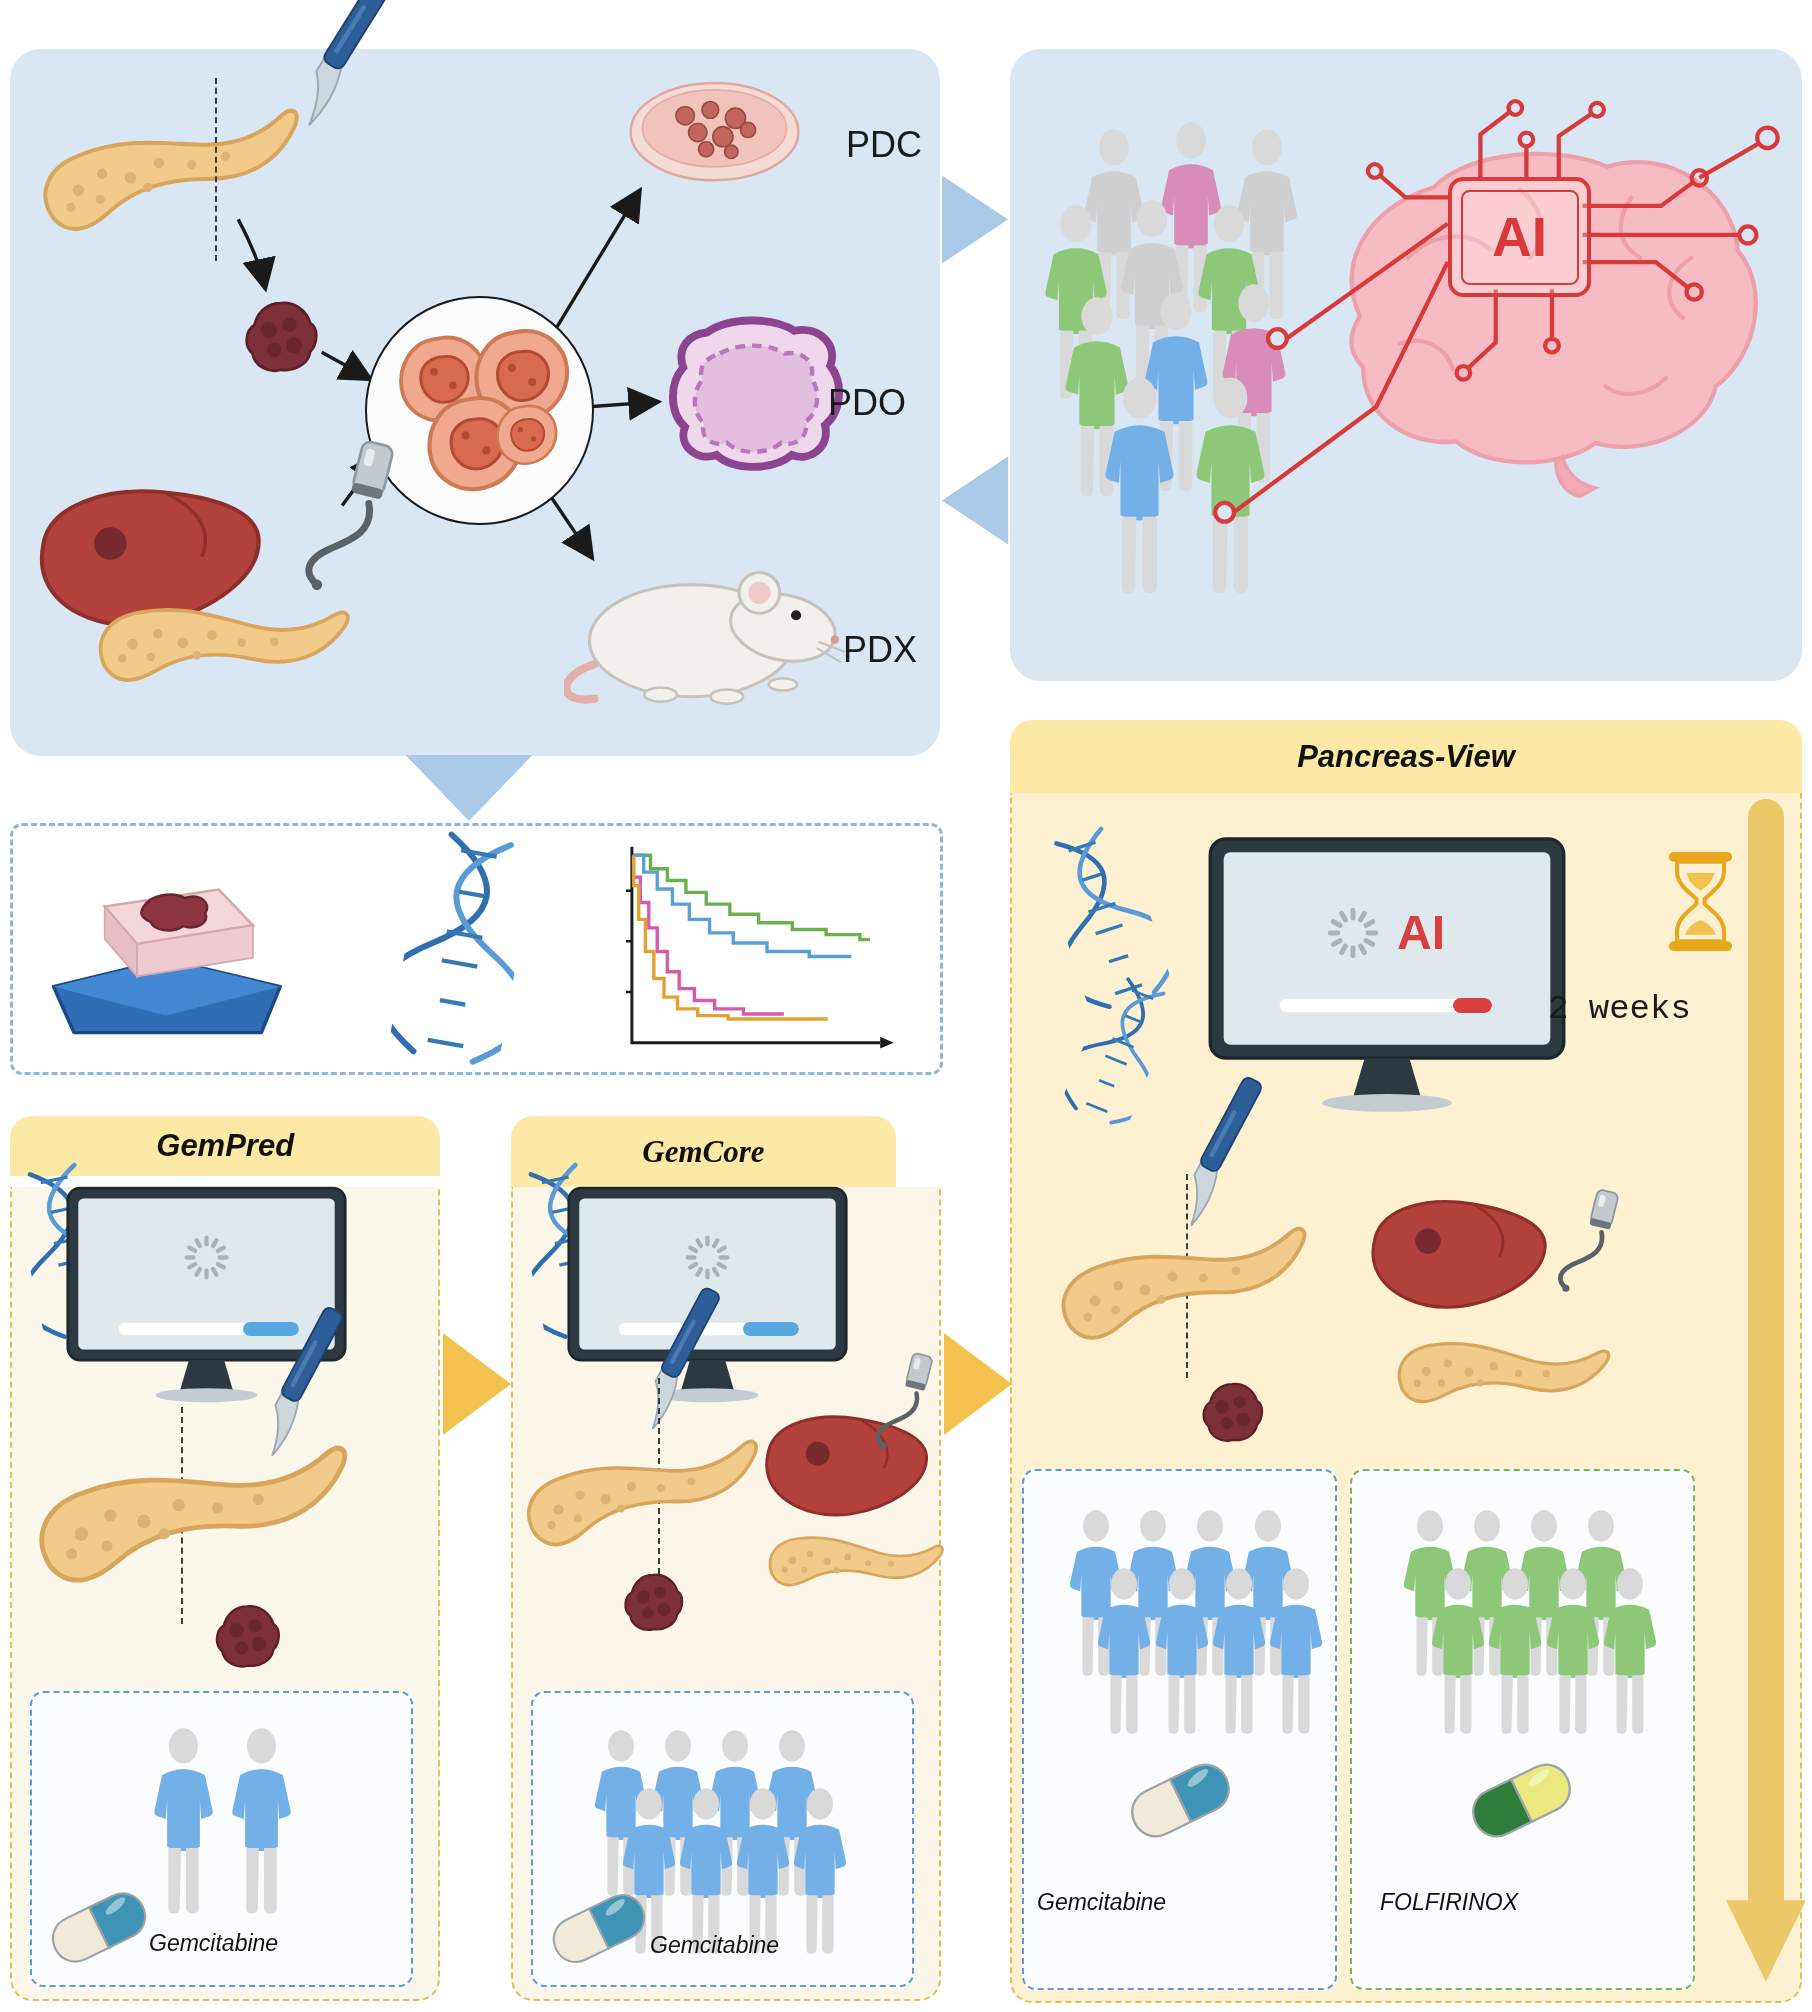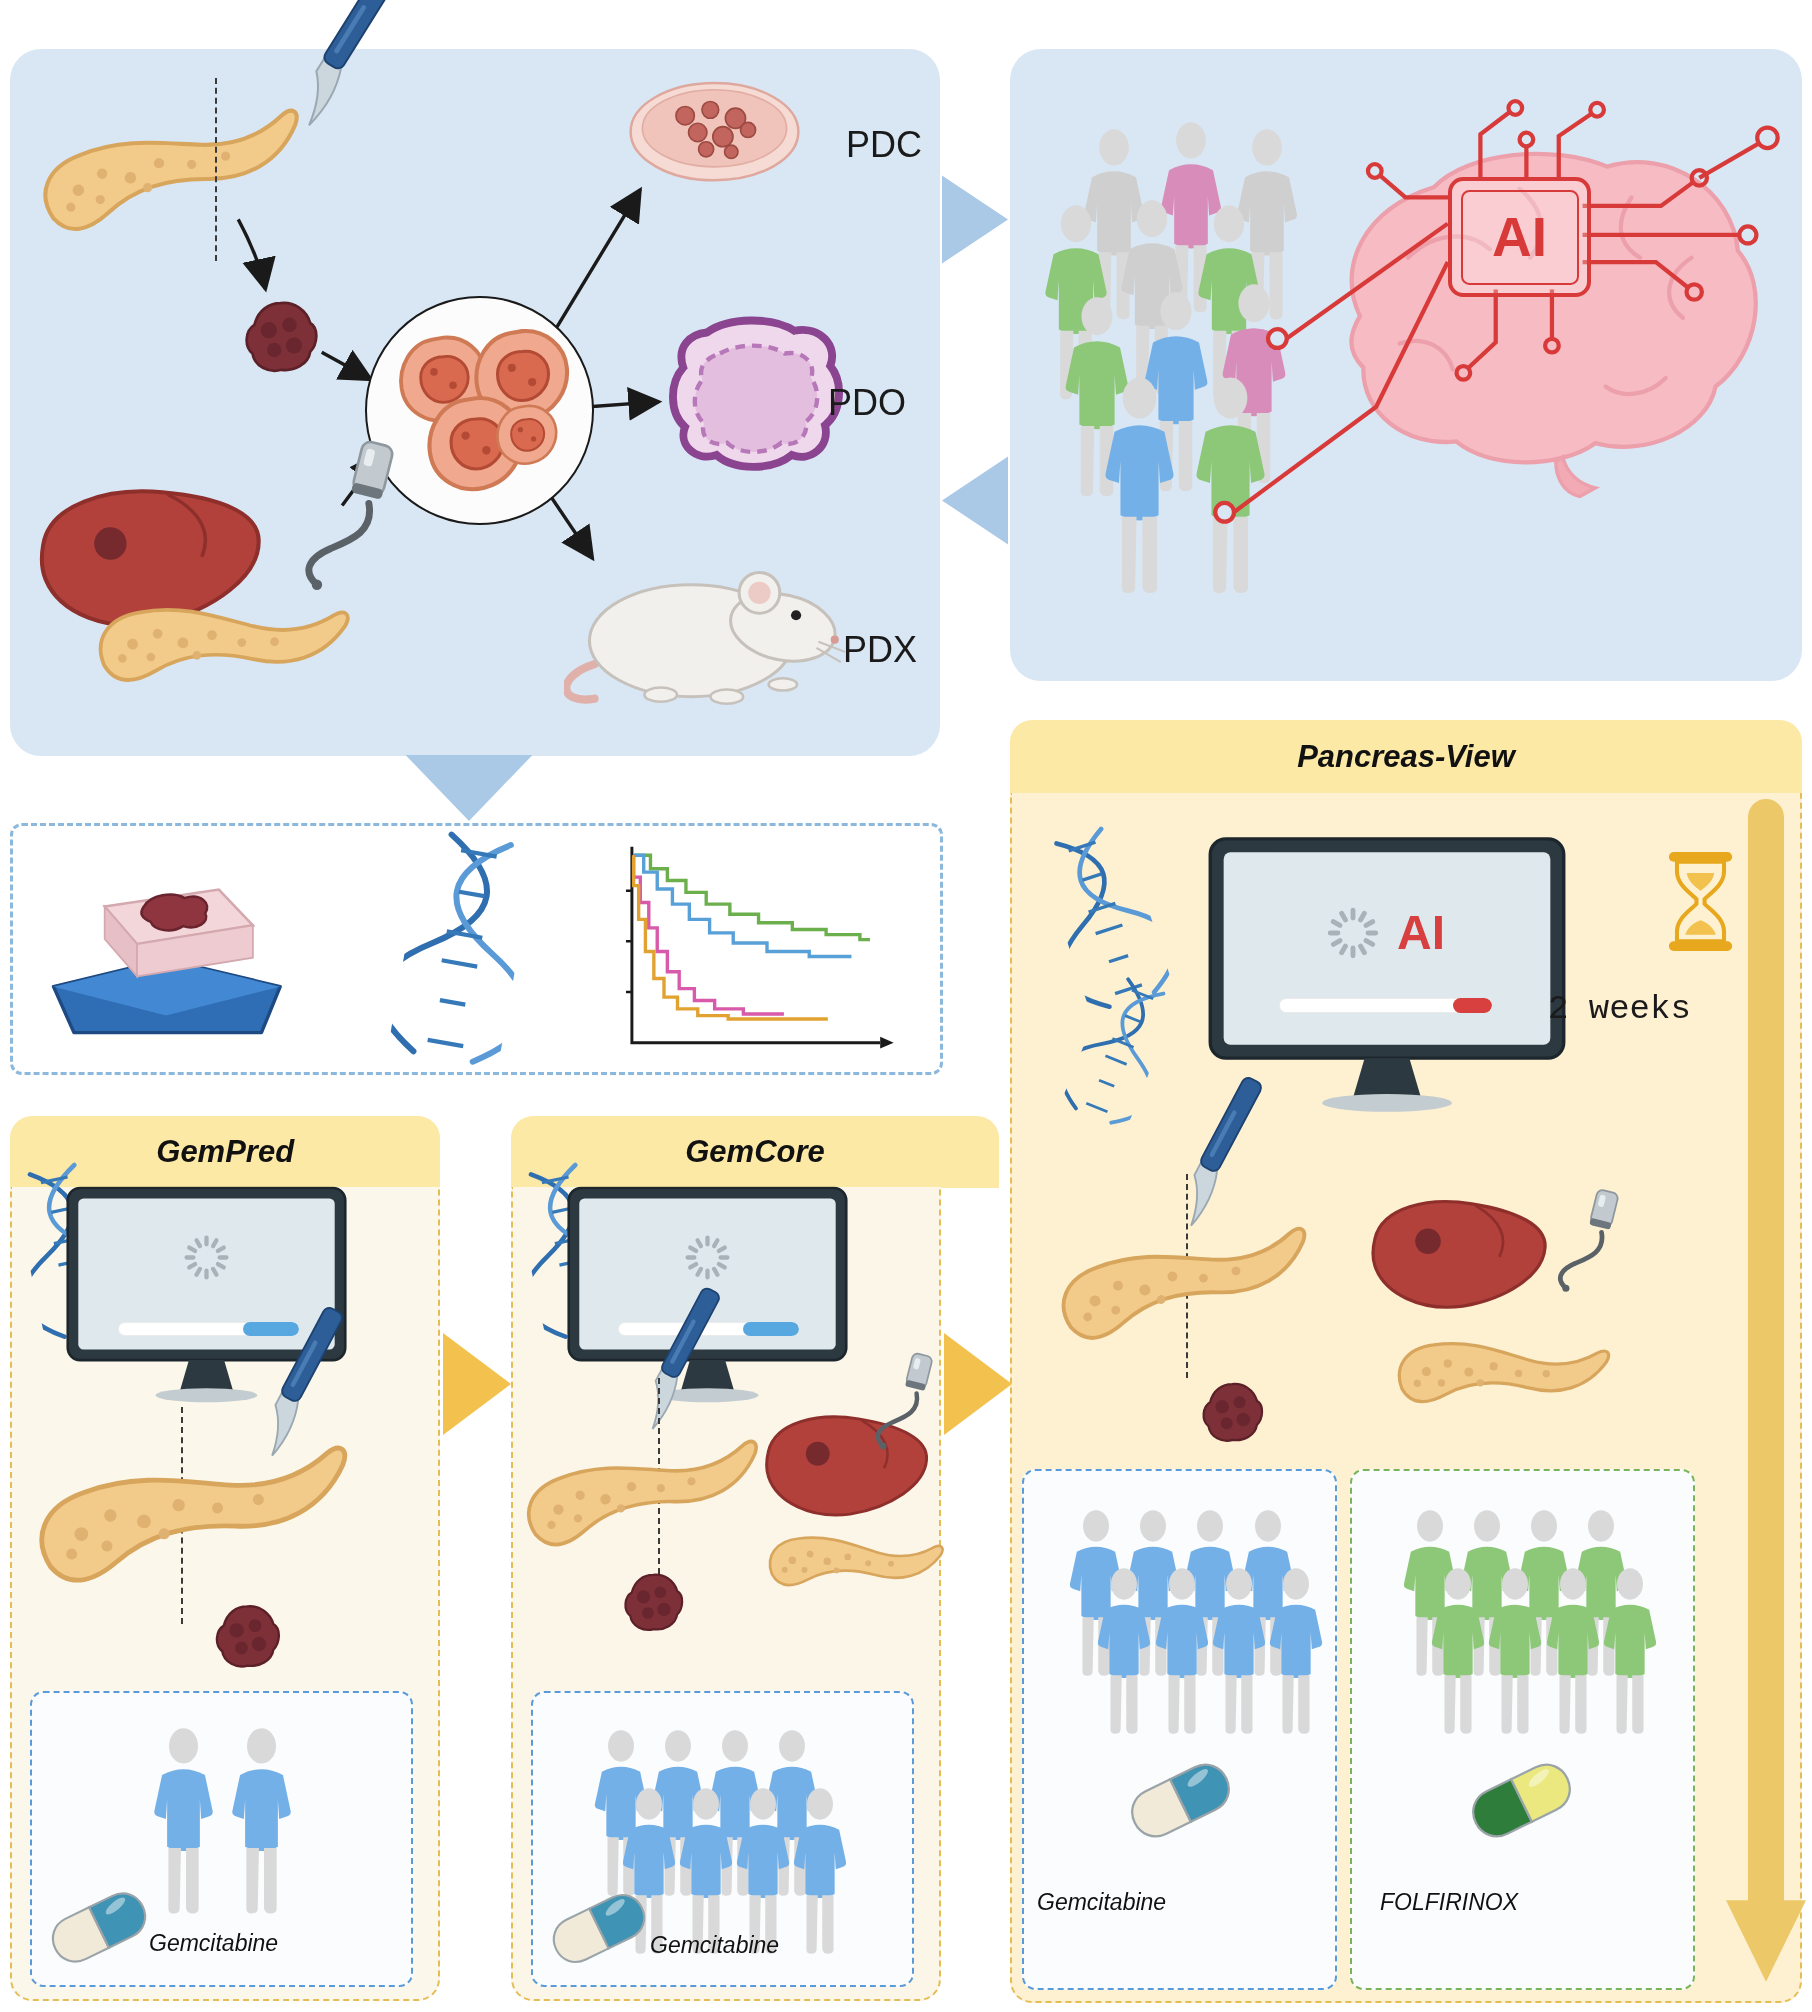--- a/index.html
+++ b/index.html
@@ -198,26 +198,26 @@
   <circle cx="40" cy="42" r="4" fill="#b34a34"></circle>
           <circle cx="60" cy="56" r="4" fill="#b34a34"></circle>
 </symbol>
 </defs>
 </svg>
 
 <div class="abs panel-blue" style="left:10.2px;top:49px;width:930px;height:707px;"></div>
 <div class="abs panel-blue" style="left:1010px;top:49px;width:792px;height:632px;"></div>
 <div class="abs dashed-box" style="left:10.2px;top:823px;width:933px;height:252px;"></div>
 
-<div class="abs ph" style="left:10.2px;top:1116px;width:430px;height:72px;">
+<div class="abs ph" style="left:10.2px;top:1116px;width:430px;height:60px;">
   <span>GemPred</span>
 </div>
 <div class="abs pbody" style="left:10.2px;top:1187px;width:430px;height:814px;background:#fbf7ea;"></div>
 
-<div class="abs ph" style="left:511px;top:1116px;width:488px;height:72px;">
+<div class="abs ph" style="left:511px;top:1116px;width:385px;height:72px;font-family:Liberation Serif, serif;">
   <span>GemCore</span>
 </div>
 <div class="abs pbody" style="left:511px;top:1187px;width:430px;height:814px;background:#fbf6e8;"></div>
 
 <div class="abs ph" style="left:1010px;top:720px;width:792px;height:73px;">
   <span>Pancreas-View</span>
 </div>
 <div class="abs pbody" style="left:1010px;top:793px;width:792px;height:1210px;background:#fdf1d2;"></div>
 
 <svg class="abs" style="left:942px;top:175px;" width="66" height="89" viewBox="0 0 78 104">

